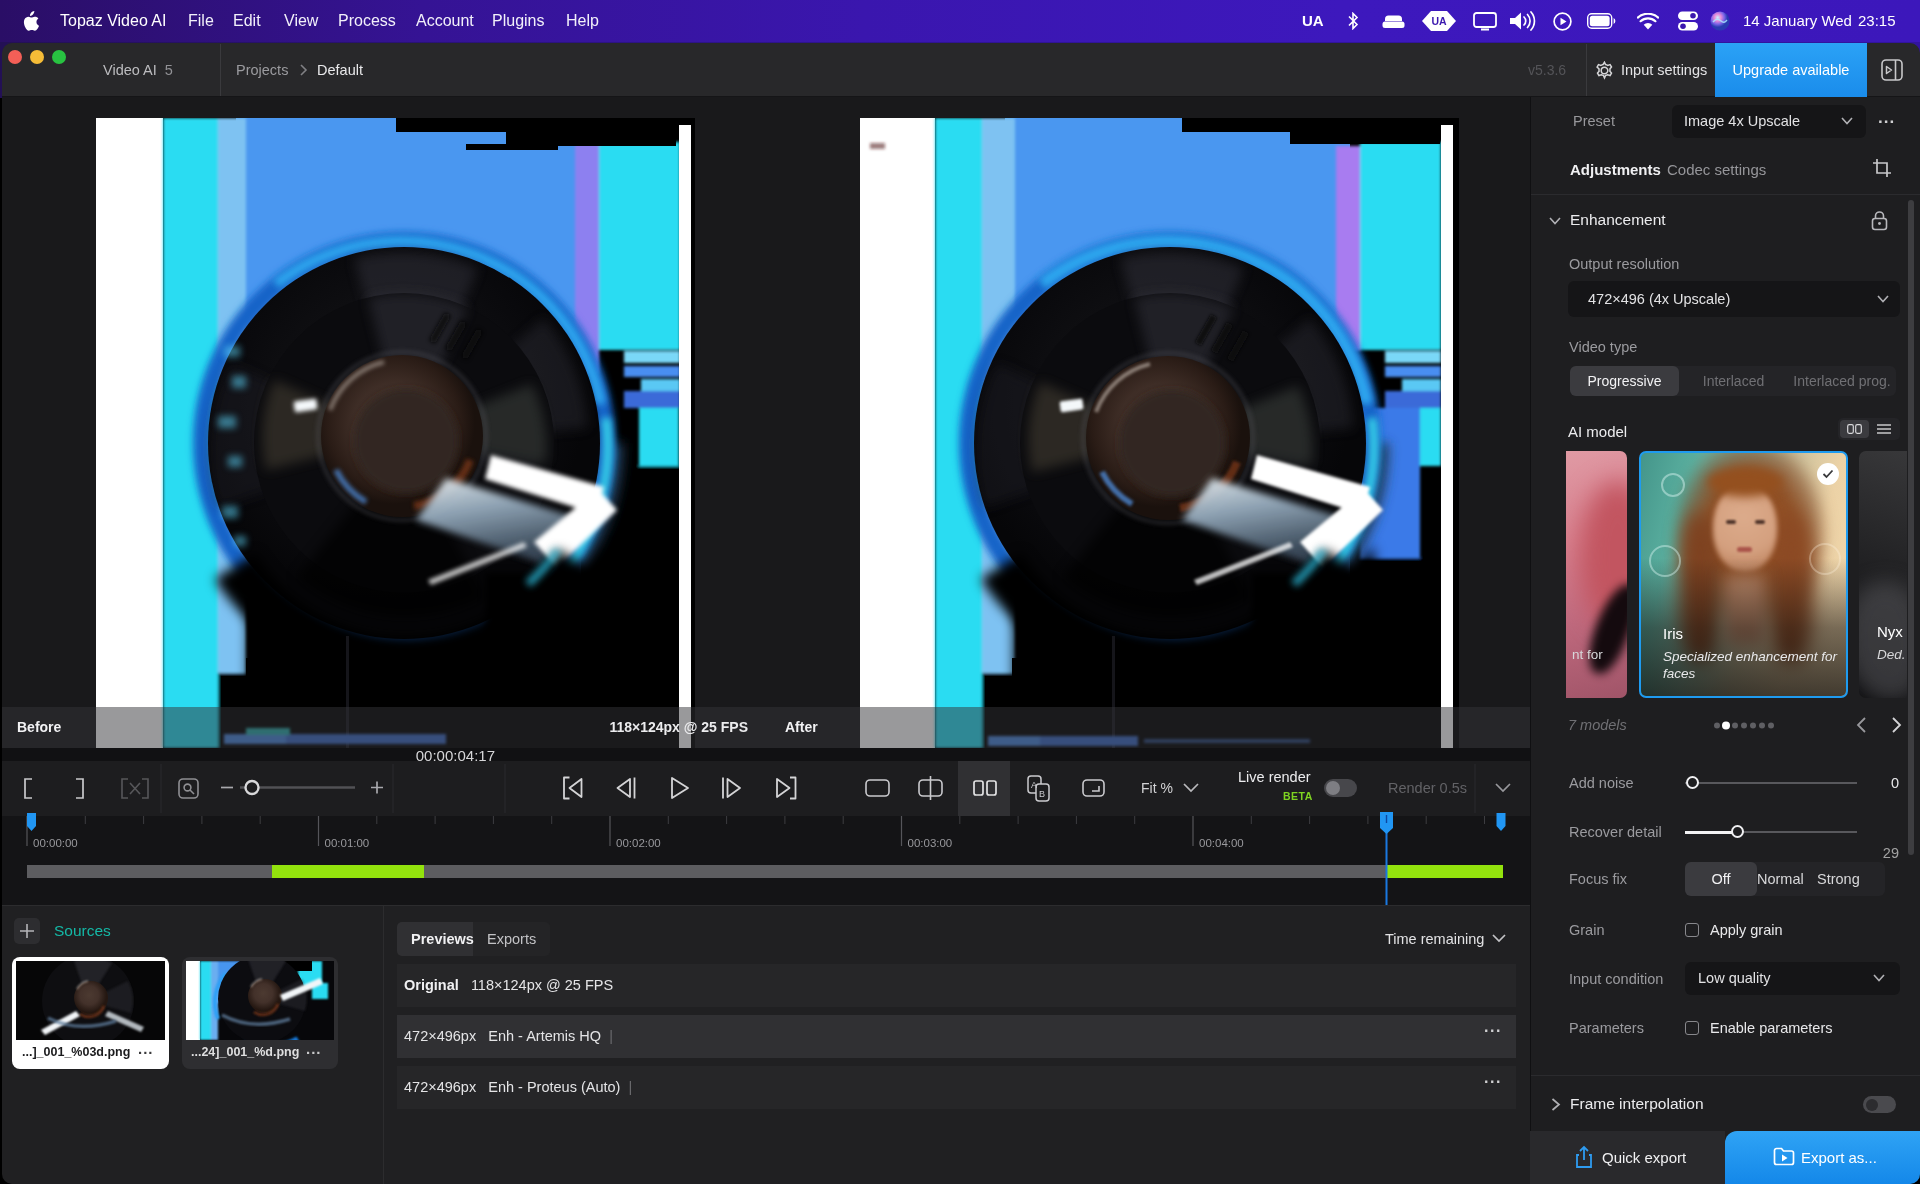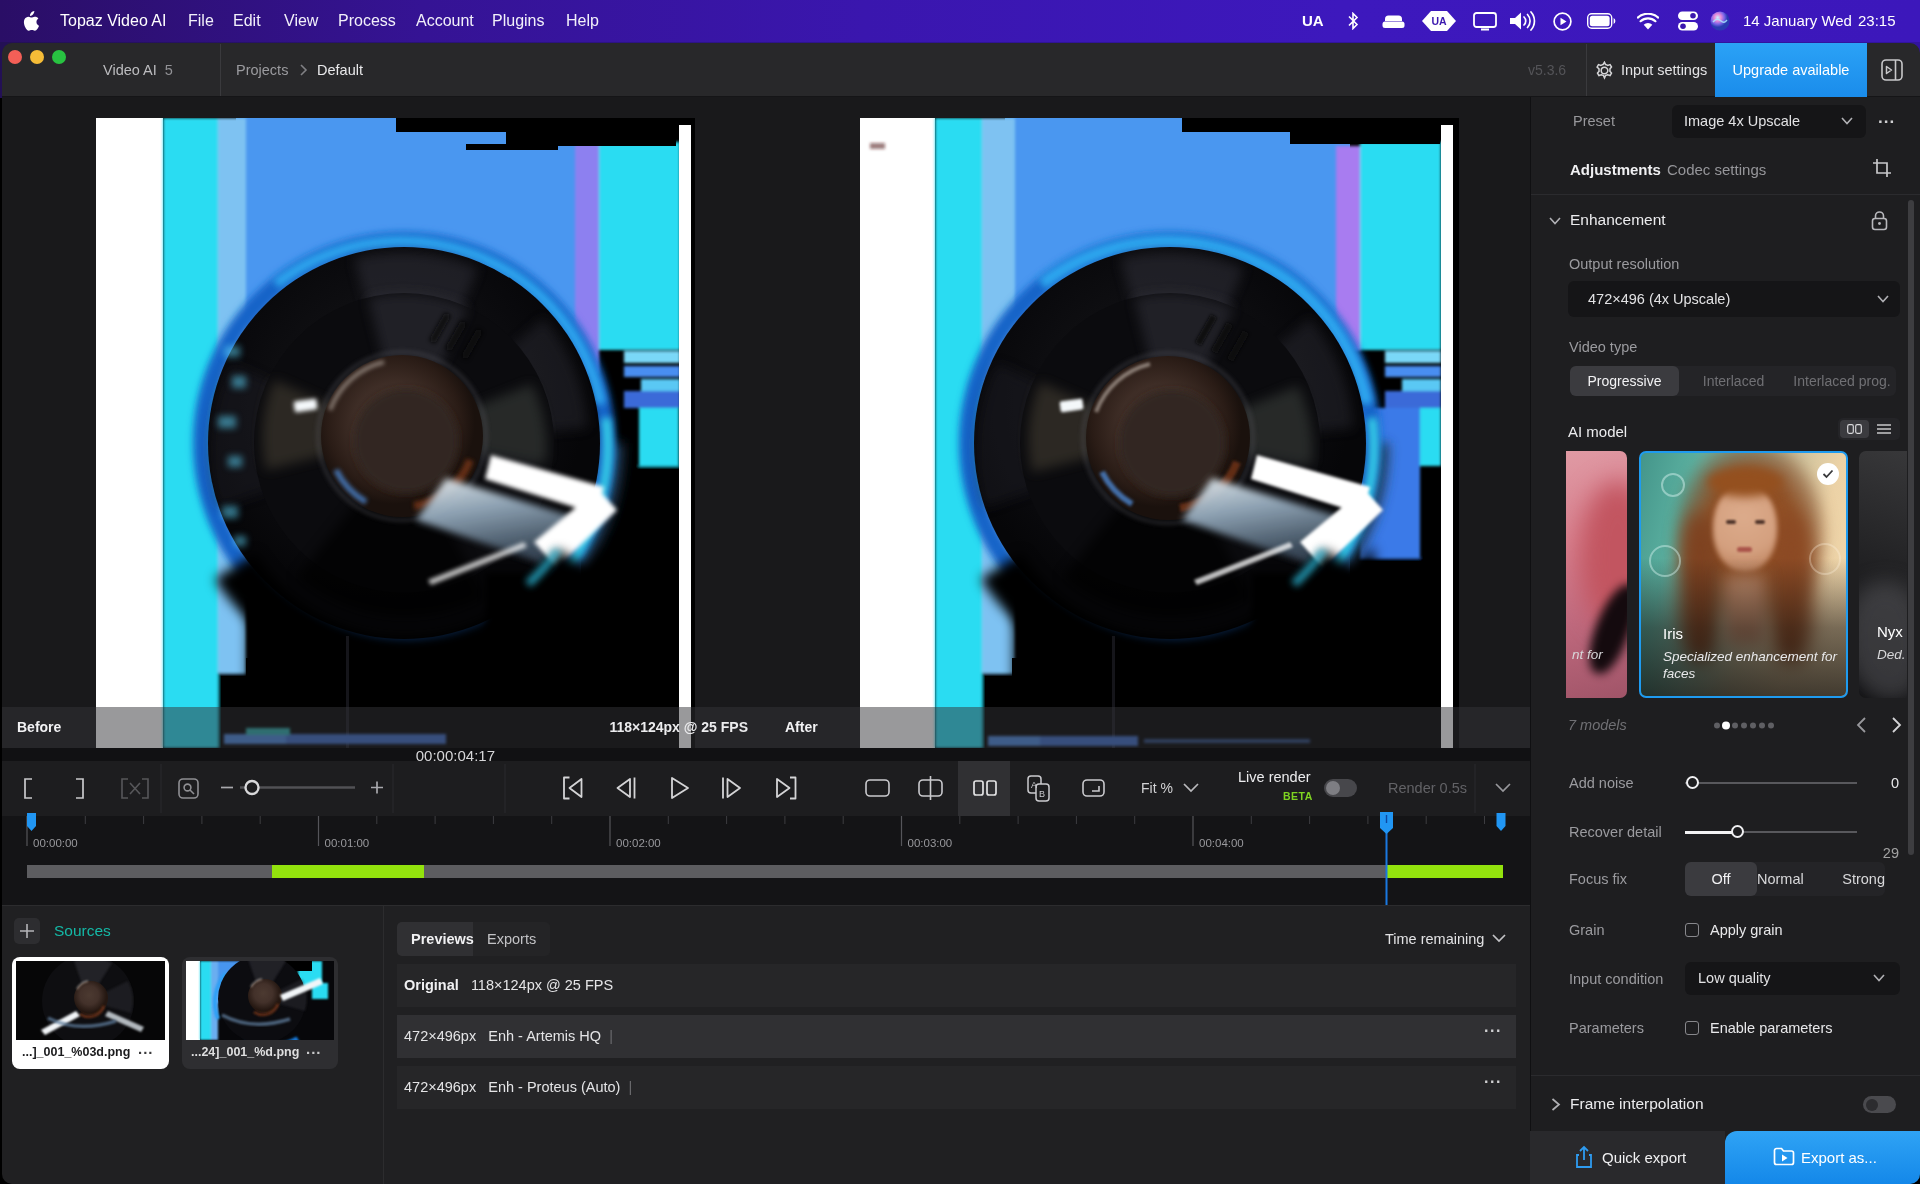--- a/index.html
+++ b/index.html
@@ -478,21 +478,21 @@
       <rect x="8.7" y="0.7" width="5.6" height="8.6" rx="1.5" stroke="#d8d8da" stroke-width="1.2" fill="none"></rect>
     </svg>
     <svg class="abs" style="left:1876px;top:423px" width="16" height="12" viewBox="0 0 16 12">
       <path d="M1 2 h14 M1 6 h14 M1 10 h14" stroke="#c8c8ca" stroke-width="1.7"></path>
     </svg>
 
     <div class="abs" style="left:1530px;top:451px;width:377px;height:247px;overflow:hidden">
       <div class="abs" style="left:36px;top:0;width:61px;height:247px;border-radius:0 7px 7px 0;overflow:hidden;background:linear-gradient(165deg,#e09aa4 0%,#d8818f 35%,#c06a7e 65%,#a05468 100%)">
         <div class="abs" style="left:14px;top:30px;width:75px;height:150px;background:#c25560;border-radius:50%;filter:blur(12px)"></div>
         <div class="abs" style="left:30px;top:130px;width:34px;height:95px;background:#140a0e;border-radius:60% 40% 50% 50%;filter:blur(5px);transform:rotate(20deg)"></div>
-        <div class="txt" style="left:6px;top:196px;color:#d8d8da;font-size:13.5px;font-style:italic">nt for</div>
+        <div class="txt" style="left:6px;top:196px;color:#d8d8da;font-size:13.5px;">nt for</div>
       </div>
       <div class="abs" style="left:109px;top:0;width:209px;height:247px;border-radius:7px;border:2px solid #1e9bf0;overflow:hidden;background:linear-gradient(105deg,#44958a 0%,#5aaf9f 20%,#93bfa9 38%,#cac29e 56%,#ecd2a6 75%,#f2d9ae 100%)">
         <div class="abs" style="left:30px;top:-20px;width:160px;height:200px;background:radial-gradient(ellipse 50% 50% at 50% 50%,#9c5628 0%,#8e4e24 55%,rgba(120,62,28,0.55) 80%,rgba(110,58,26,0) 100%);filter:blur(6px)"></div>
         <div class="abs" style="left:38px;top:60px;width:42px;height:150px;background:#7e4220;border-radius:40%;filter:blur(9px)"></div>
         <div class="abs" style="left:128px;top:60px;width:44px;height:150px;background:#8c4a24;border-radius:40%;filter:blur(9px)"></div>
         <div class="abs" style="left:72px;top:30px;width:64px;height:88px;border-radius:50% 50% 46% 46%;background:radial-gradient(circle at 48% 38%,#dcab8b 0%,#d4a07f 55%,#bd835f 90%);filter:blur(2.5px)"></div>
         <div class="abs" style="left:66px;top:14px;width:76px;height:30px;border-radius:50%;background:#94501f;filter:blur(5px)"></div>
         <div class="abs" style="left:85px;top:67px;width:10px;height:3.5px;background:#4e342a;border-radius:2px;filter:blur(1.2px)"></div>
         <div class="abs" style="left:114px;top:67px;width:10px;height:3.5px;background:#4e342a;border-radius:2px;filter:blur(1.2px)"></div>
         <div class="abs" style="left:96px;top:94px;width:15px;height:5px;background:#aa544a;border-radius:3px;filter:blur(1.2px)"></div>
@@ -540,21 +540,21 @@
     <div class="abs" style="left:1685px;top:831px;width:172px;height:2px;background:#58585c"></div>
     <div class="abs" style="left:1685px;top:830.5px;width:52px;height:3px;background:#f2f2f4"></div>
     <div class="abs" style="left:1731px;top:825px;width:13px;height:13px;border-radius:50%;border:2.5px solid #f0f0f2;background:#1e1e20"></div>
     <div class="txt" style="left:1869px;width:30px;text-align:right;top:845px;color:#a3a3a3;font-size:14.5px">29</div>
 
     <div class="txt" style="left:1569px;top:871px;color:#9b9b9f;font-size:14.5px">Focus fix</div>
     <div class="abs" style="left:1685px;top:862px;width:200px;height:34px;background:#242427;border-radius:6px"></div>
     <div class="abs" style="left:1685px;top:862px;width:72px;height:34px;background:#3b3b3f;border-radius:6px"></div>
     <div class="txt" style="left:1685px;width:72px;text-align:center;top:862px;height:34px;line-height:34px;color:#f2f2f4;font-size:14.5px">Off</div>
     <div class="txt" style="left:1757px;width:60px;text-align:left;top:862px;height:34px;line-height:34px;color:#d8d8da;font-size:14.5px">Normal</div>
-    <div class="txt" style="left:1817px;width:68px;text-align:right;top:862px;height:34px;line-height:34px;color:#d8d8da;font-size:14.5px">Strong</div>
+    <div class="txt" style="left:1817px;width:68px;text-align:left;top:862px;height:34px;line-height:34px;color:#d8d8da;font-size:14.5px">Strong</div>
 
     <div class="txt" style="left:1569px;top:922px;color:#9b9b9f;font-size:14.5px">Grain</div>
     <div class="abs" style="left:1685px;top:923px;width:14px;height:14px;border:1.6px solid #88888c;border-radius:3px"></div>
     <div class="txt" style="left:1710px;top:922px;color:#e8e8ea;font-size:14.5px">Apply grain</div>
 
     <div class="txt" style="left:1569px;top:971px;color:#9b9b9f;font-size:14.5px">Input condition</div>
     <div class="abs" style="left:1685px;top:962px;width:215px;height:33px;background:#151517;border-radius:6px"></div>
     <div class="txt" style="left:1698px;top:962px;height:33px;line-height:33px;color:#e2e2e4;font-size:14.5px">Low quality</div>
     <svg class="abs" style="left:1872px;top:973px" width="14" height="11" viewBox="0 0 14 11">
           <path d="M2 2 l5 5.5 l5-5.5" stroke="#b0b0b4" stroke-width="1.6" fill="none"></path>

